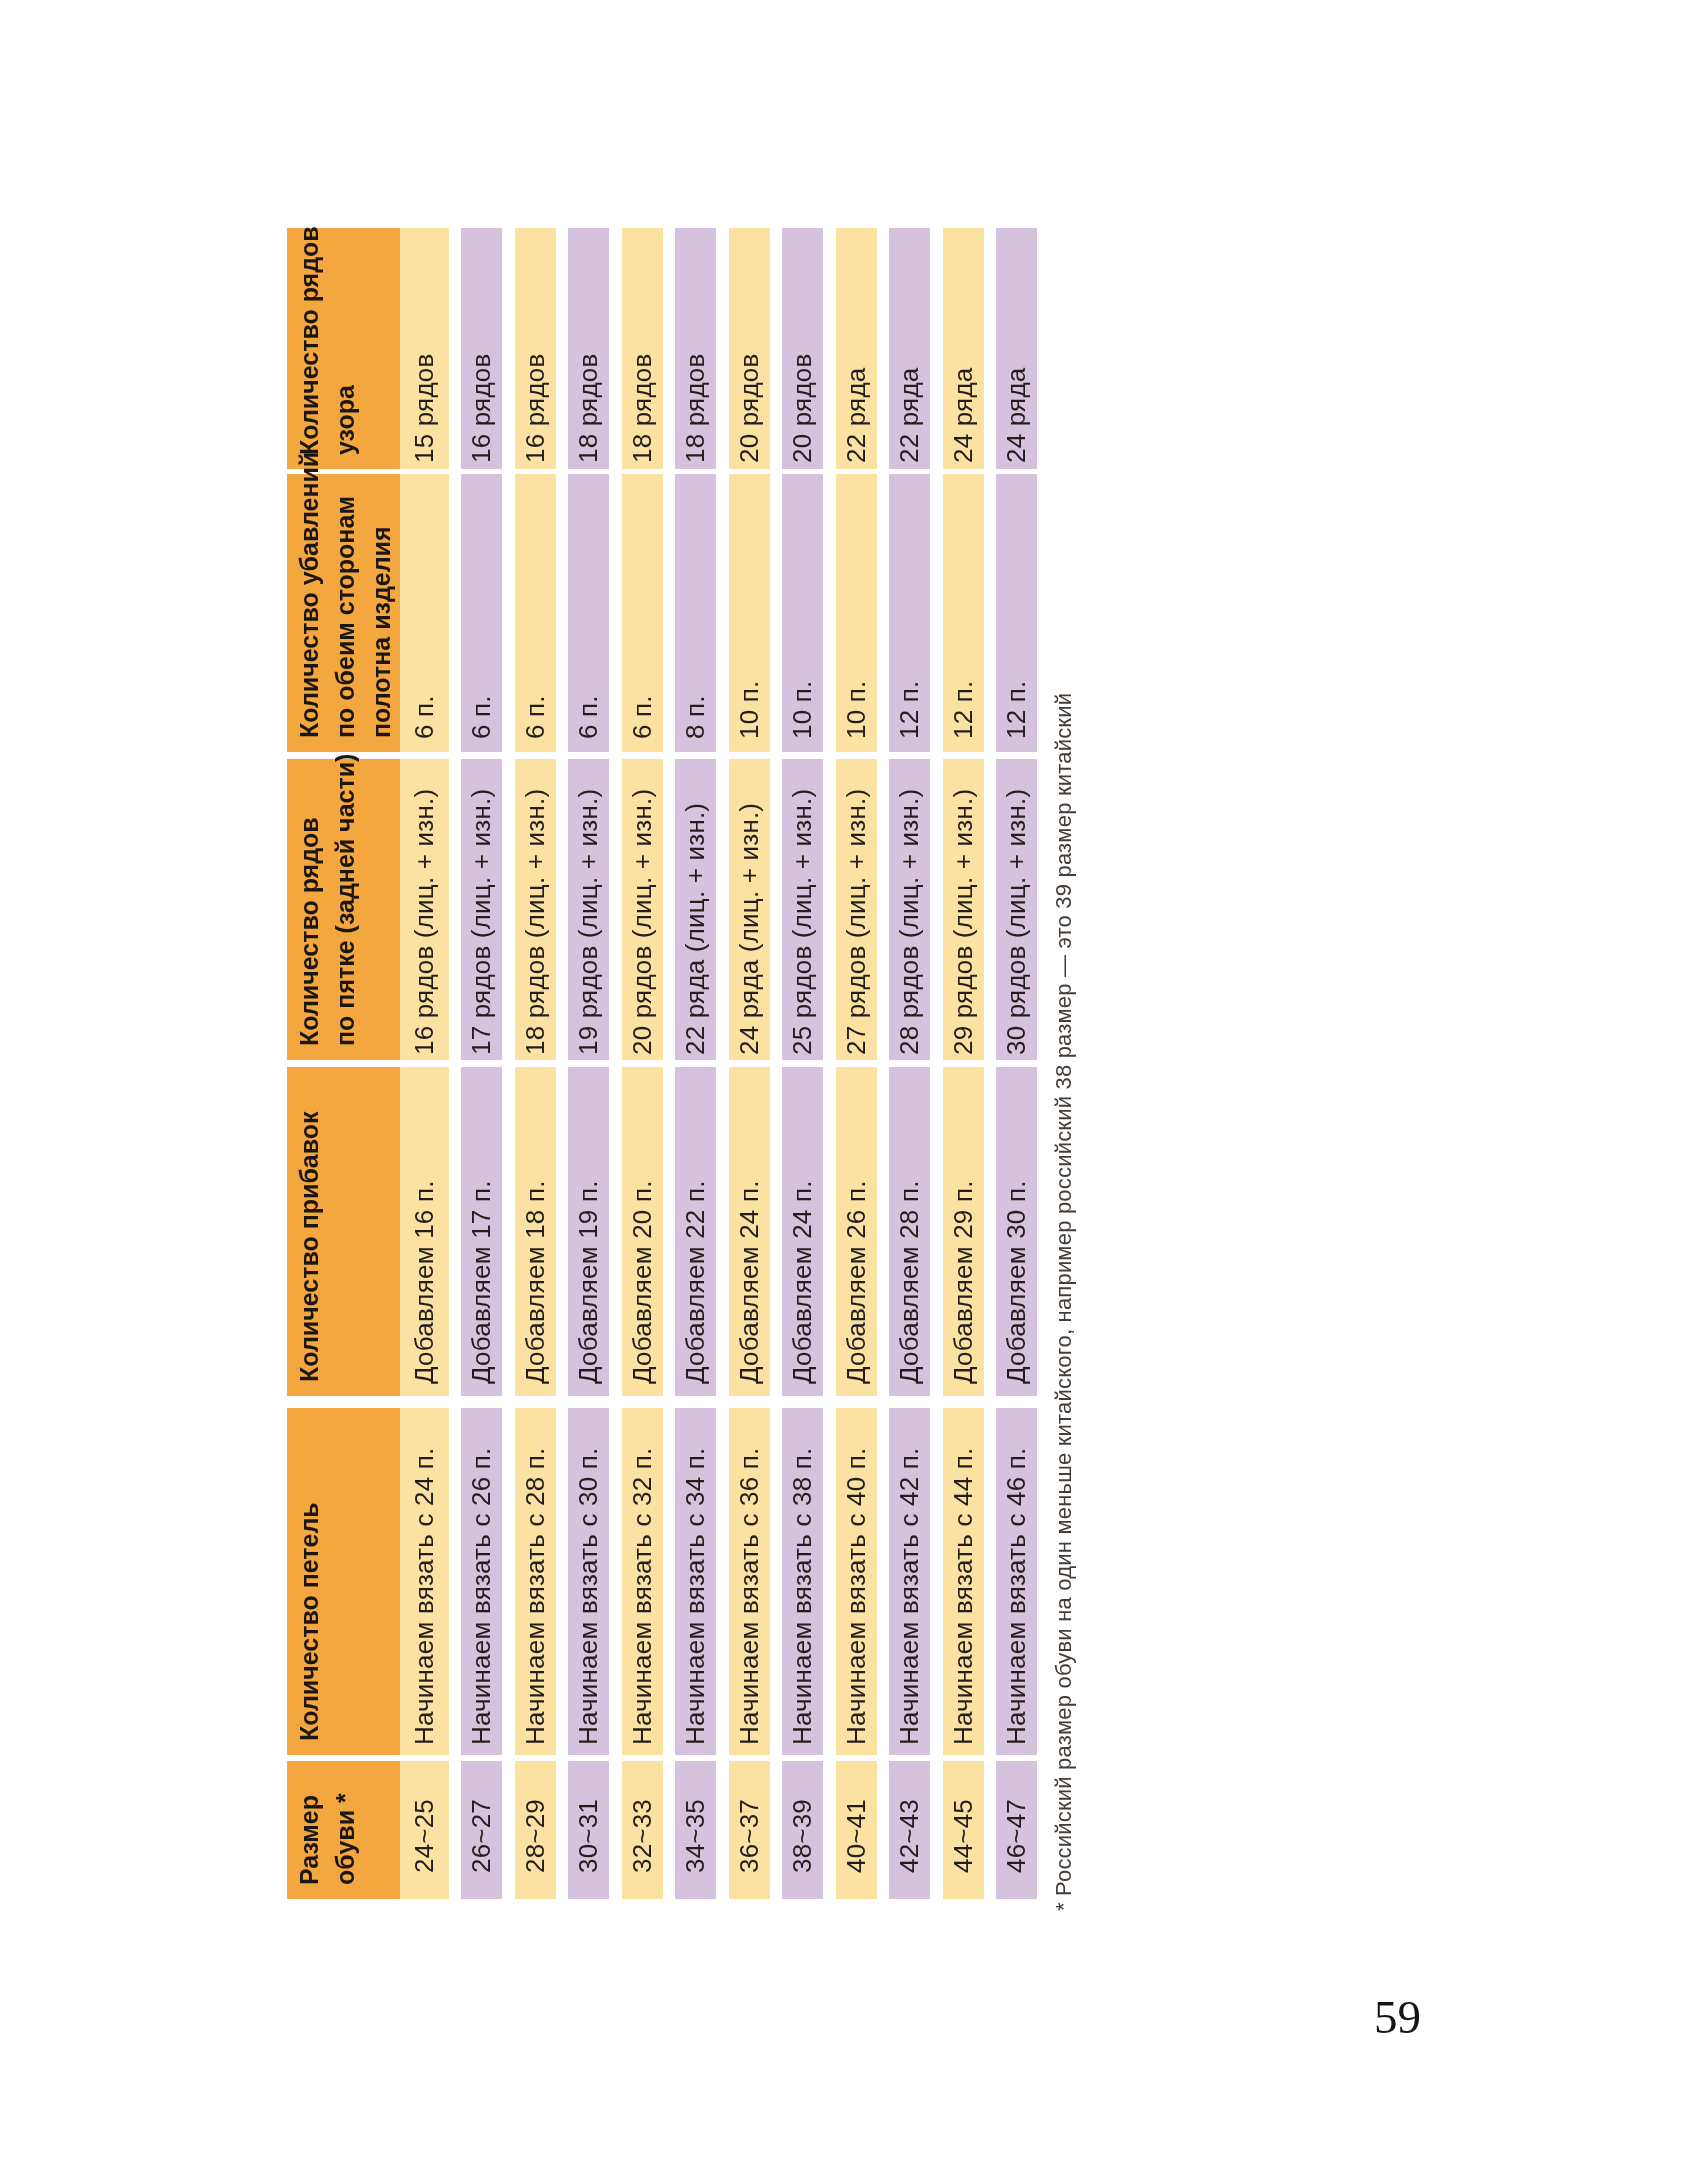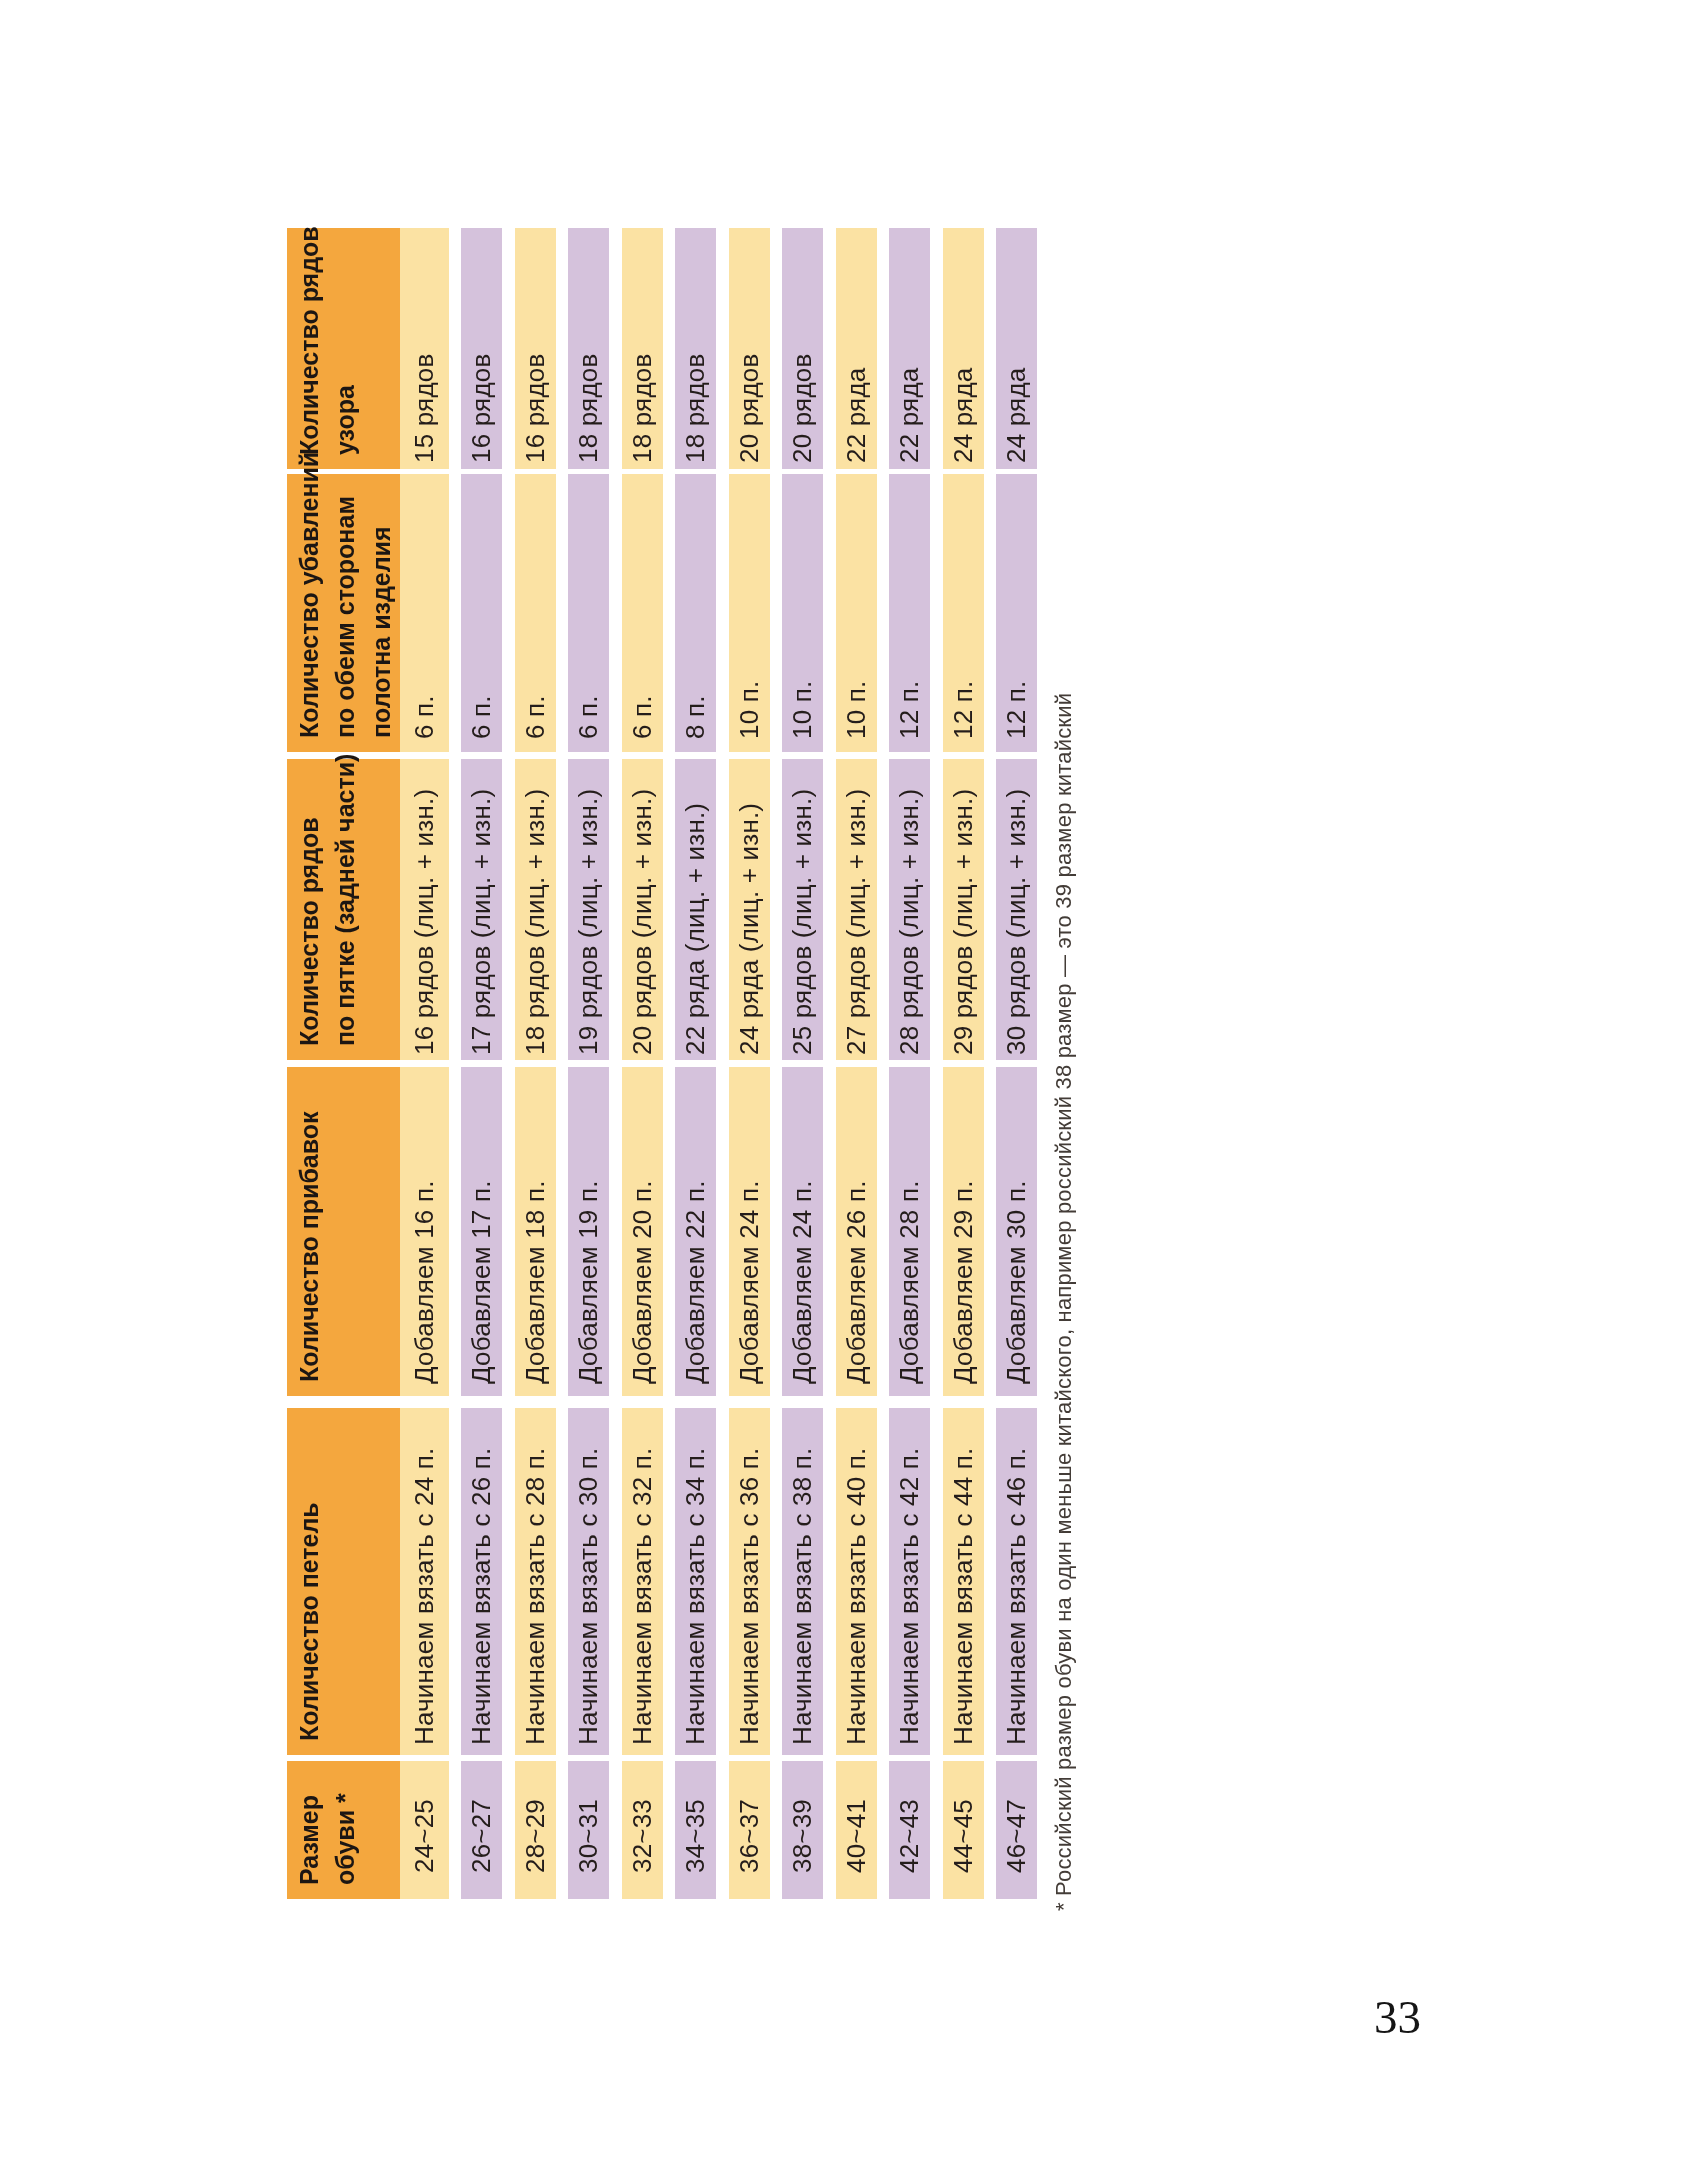--- a/index.html
+++ b/index.html
@@ -299,15 +299,15 @@
       </div>
       <div class="cell" style="left: 996px; top: 1761px; width: 41px; height: 138px; background: rgb(213, 194, 220);">
         <div class="rot value-text" style="width: 138px; height: 41px; line-height: 41px; padding-left: 26px; transform: rotate(-90deg) translateX(-138px);">46~47</div>
       </div>
     </div>
 
   <div class="cell" style="left:1047px;top:787px;width:34px;height:1124px;">
     <div class="rot" id="footnote-text" style="width:1124px;height:34px;transform:rotate(-90deg) translateX(-1124px);">*  Российский размер обуви на один меньше китайского, например российский 38 размер — это 39 размер китайский</div>
   </div>
 
-  <div id="page-number">33</div>
+  <div id="page-number">59</div>
 </div>
 
 
 </body></html>

